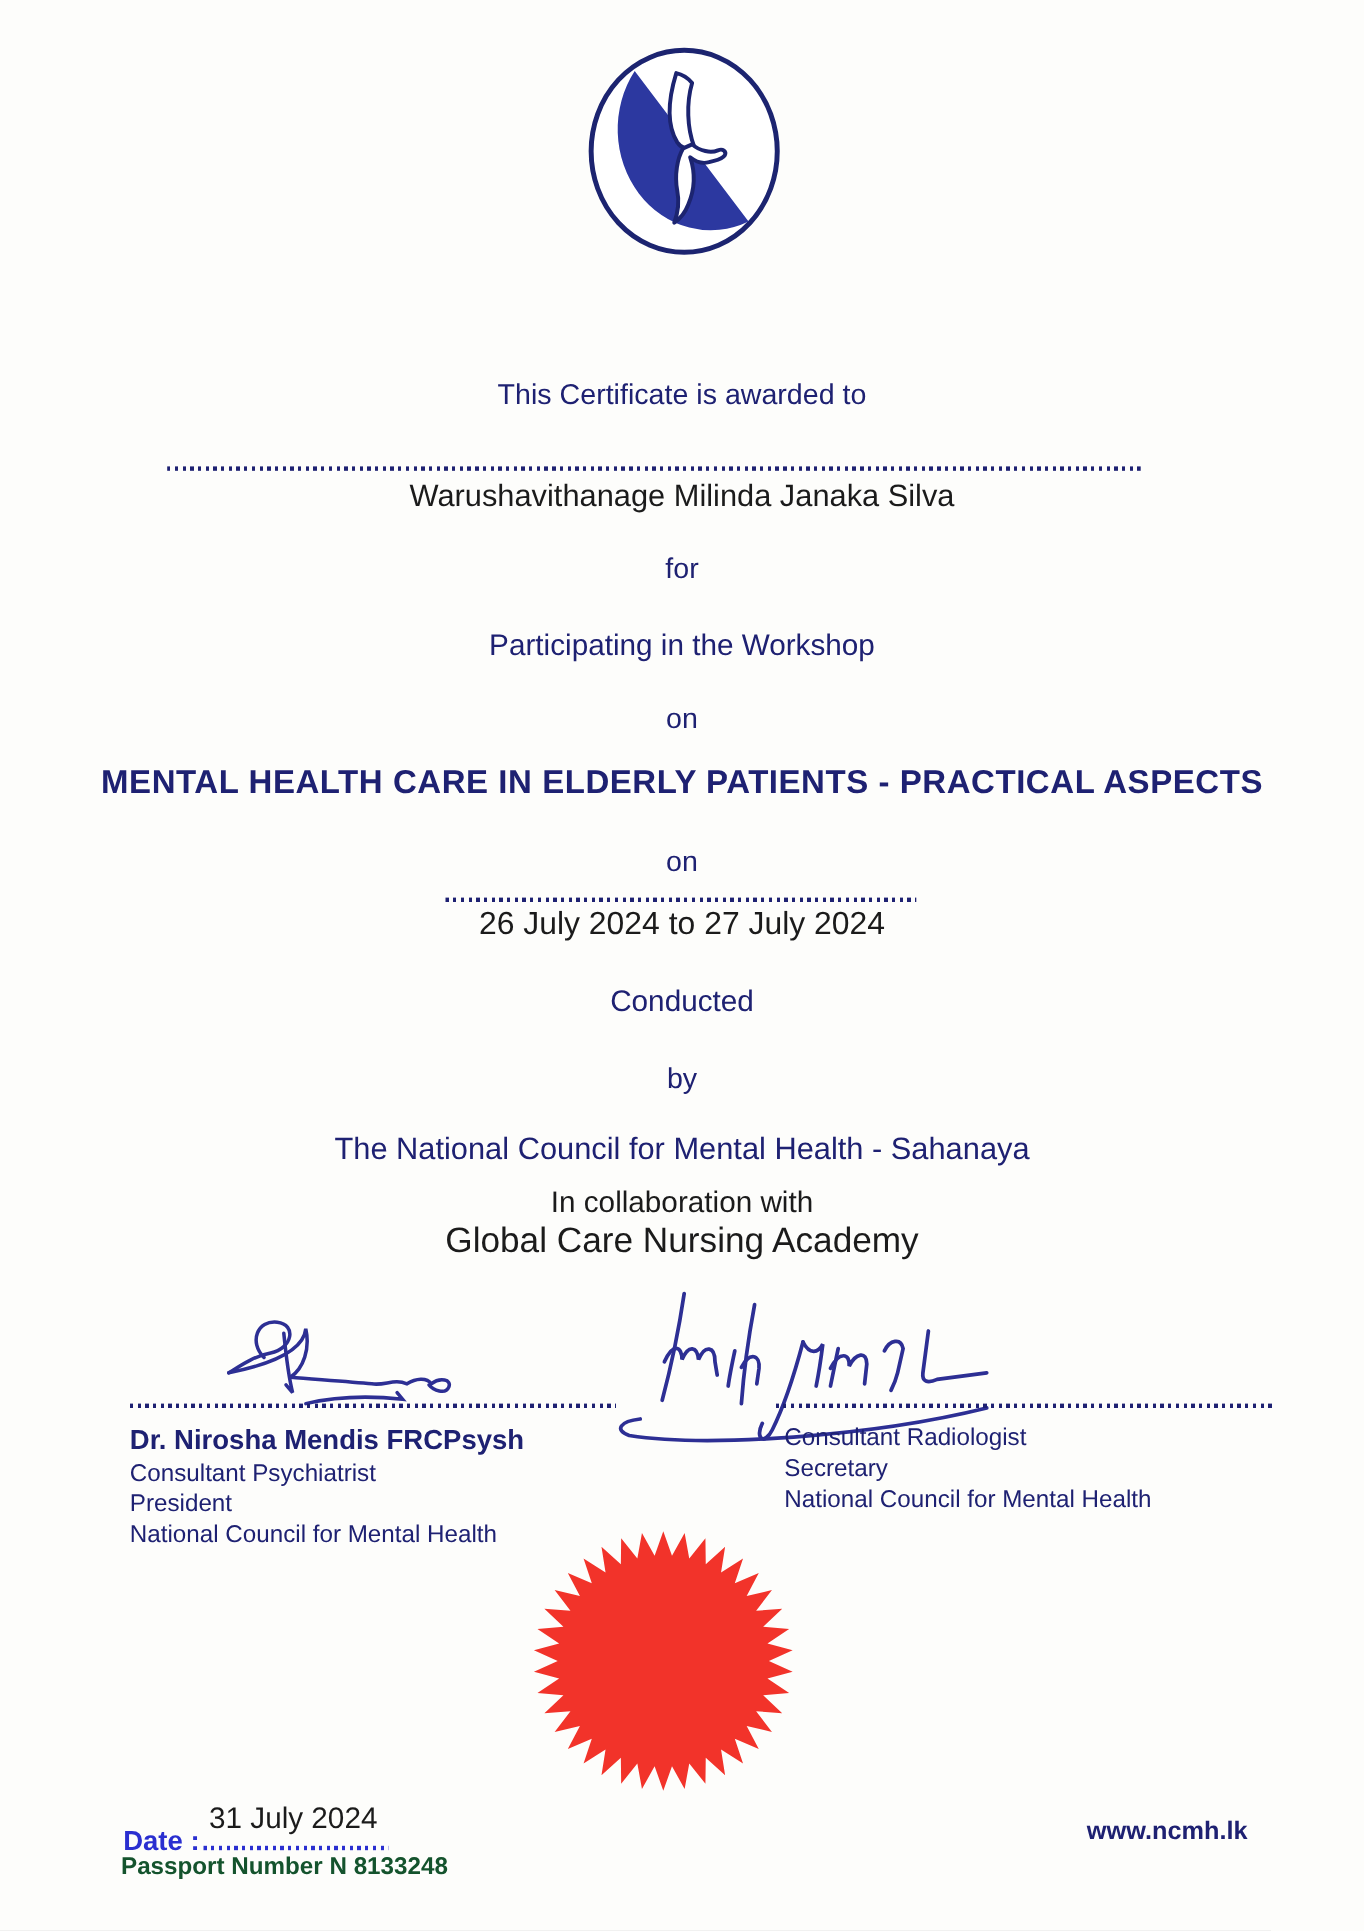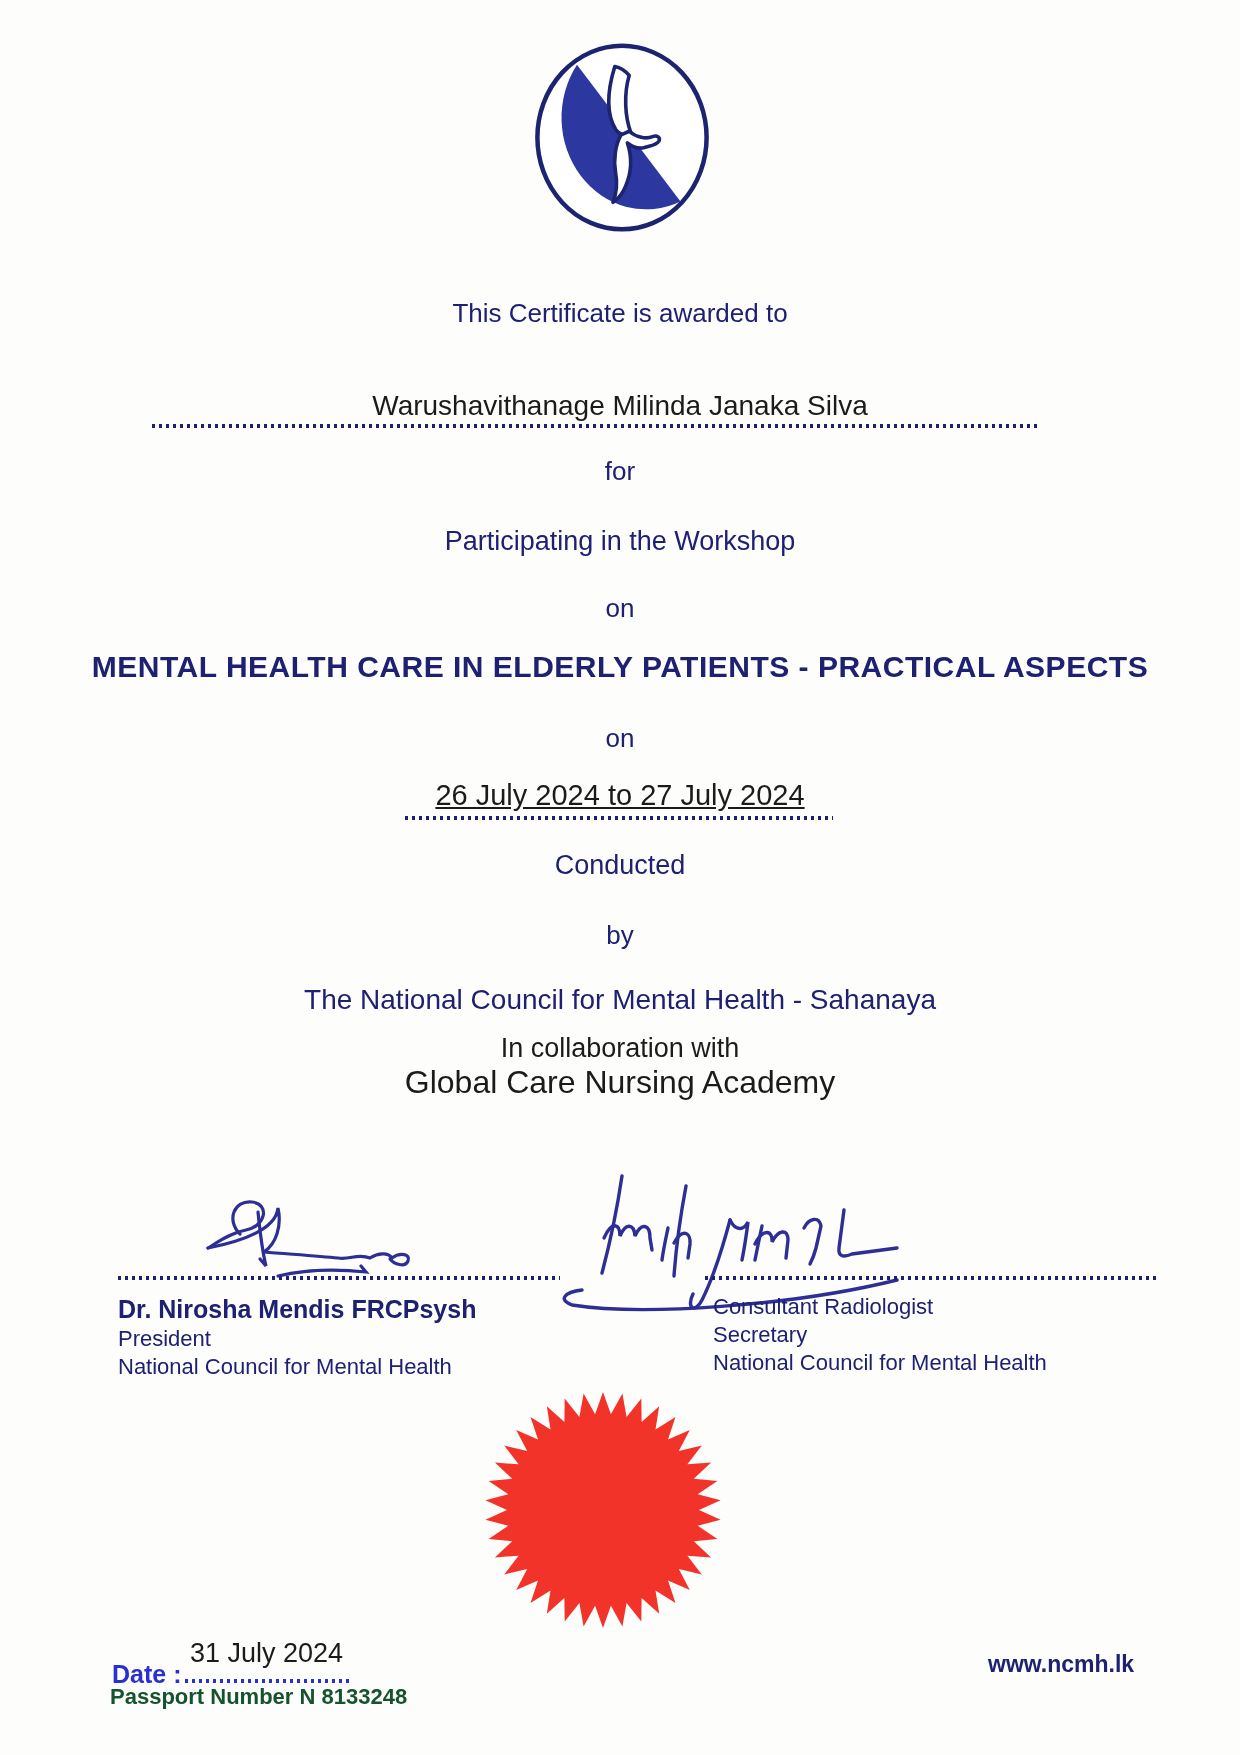--- a/index.html
+++ b/index.html
@@ -4,21 +4,21 @@
 <style>
   html,body{margin:0;padding:0;background:#e8e8e8;}
   .page{
     position:relative;
     width:1240px;height:1755px;
     margin:0 auto;
     background:#fdfdfb;
     font-family:"Liberation Sans", sans-serif;
     overflow:hidden;
   }
-  .line{position:absolute;left:0;width:1240px;text-align:center;white-space:nowrap;}
+  .line{position:absolute;left:0;width:1240px;text-align:center;white-space:nowrap;margin-top:45px;}
   .navy{color:var(--navy);}
   .black{color:var(--black);}
   .dots{
     position:absolute;height:4px;
     background:repeating-linear-gradient(to right, var(--navy) 0 3px, transparent 3px 7px);
   }
   .sig-block{position:absolute;white-space:nowrap;}
   .sig-name{font-size:25px;font-weight:bold;color:var(--navy);line-height:32px;}
   .sig-sub{font-size:22px;color:var(--navy);line-height:28px;}
   .ref{position:absolute;font-weight:bold;color:var(--navy);}
@@ -47,21 +47,21 @@
   <div class="line navy" style="top:456px;font-size:26px;">for</div>
 
   <div class="line navy" style="top:526px;font-size:27px;">Participating in the Workshop</div>
 
   <div class="line navy" style="top:593px;font-size:26px;">on</div>
 
   <div class="line navy" style="top:650px;font-size:30px;font-weight:bold;letter-spacing:0.5px;">MENTAL HEALTH CARE IN ELDERLY PATIENTS - PRACTICAL ASPECTS</div>
 
   <div class="line navy" style="top:723px;font-size:26px;">on</div>
 
-  <div class="line black" style="top:779px;font-size:29px;text-decoration:underline;">26 July 2024 to 27 July 2024</div>
+  <div class="line black" style="top:779px;font-size:29px;">26 July 2024 to 27 July 2024</div>
   <div class="dots" style="top:816px;left:405px;width:428px;"></div>
 
   <div class="line navy" style="top:850px;font-size:27px;">Conducted</div>
 
   <div class="line navy" style="top:920px;font-size:26px;">by</div>
 
   <div class="line navy" style="top:984px;font-size:28px;">The National Council for Mental Health - Sahanaya</div>
 
   <div class="line black" style="top:1033px;font-size:27px;">In collaboration with</div>
 
@@ -88,20 +88,21 @@
     <path d="M252,60 C257,50 267,48 269,58 L264,80 C262,88 260,92 258,96"></path>
     <path d="M292,42 L287,80 C286,88 291,90 300,86 L345,80"></path>
     <path d="M30,122 C12,124 6,132 20,137 C90,148 240,138 345,112"></path>
   </svg>
 
   <div class="dots" style="top:1276px;left:118px;width:442px;"></div>
   <div class="dots" style="top:1276px;left:705px;width:452px;"></div>
 
   <div class="sig-block" style="left:118px;top:1293px;">
     <div class="sig-name">Dr. Nirosha Mendis FRCPsysh</div>
+    <div class="sig-sub">Consultant Psychiatrist</div>
     <div class="sig-sub">President</div>
     <div class="sig-sub">National Council for Mental Health</div>
   </div>
 
   <div class="sig-block" style="left:713px;top:1293px;">
     <div class="sig-sub">Consultant Radiologist</div>
     <div class="sig-sub">Secretary</div>
     <div class="sig-sub">National Council for Mental Health</div>
   </div>
 

